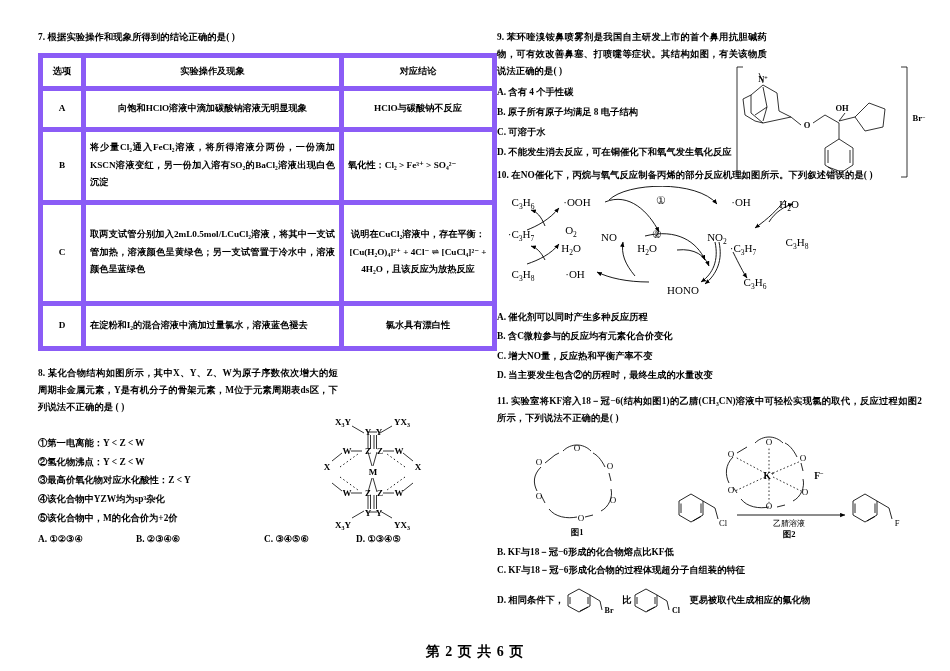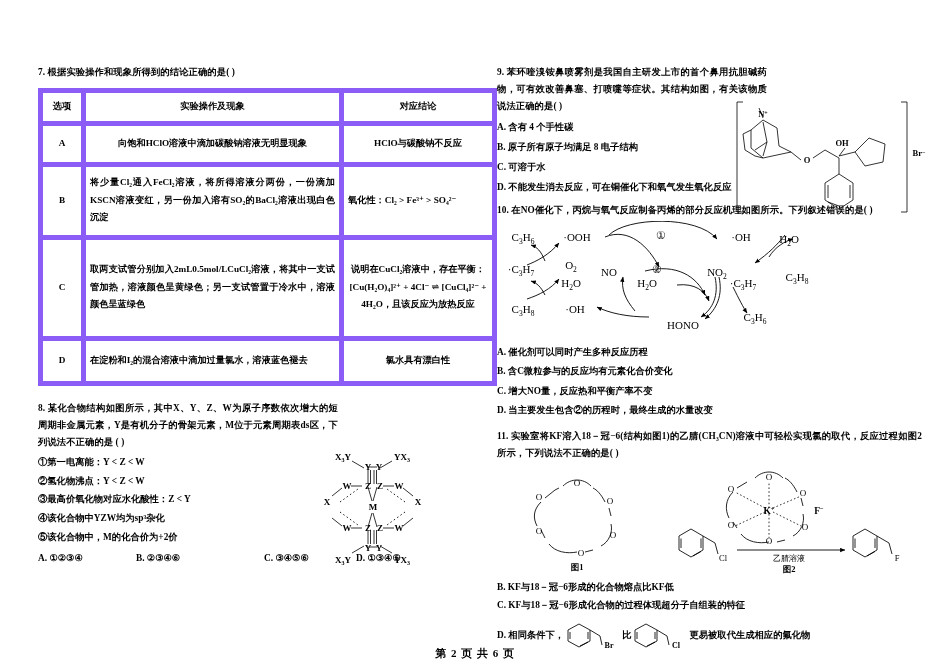--- a/index.html
+++ b/index.html
@@ -14,21 +14,21 @@
     color: #000;
     font-size: 9px;
     position: relative;
     overflow: hidden;
   }
   .page {
     position: relative;
     width: 950px;
     height: 671px;
     box-sizing: border-box;
-    padding: 64px 30px 0 38px;
+    padding: 29px 30px 0 38px;
   }
   .cols {
     display: flex;
     gap: 34px;
     align-items: flex-start;
   }
   .col {
     width: 425px;
     position: relative;
   }
@@ -110,21 +110,21 @@
   .fig10 { margin-top: 2px; width: 448px; height: 118px; }
 
   
   .fig11 { margin-top: 2px; width: 450px; height: 112px; }
 
   .footer {
     position: absolute;
     left: 0; right: 0;
     bottom: 10px;
     text-align: center;
-    font-size: 11px;
+    font-size: 14px;
     font-weight: bold;
     letter-spacing: 1px;
   }
   .inl { display:inline-block; vertical-align: middle; }
   .q9opts div { line-height: 2.15; }
   .q10opts { display:flex; flex-wrap: wrap; margin-top: 4px;}
   .q10opts > div { line-height: 2.1; }
   .q10opts .w1 { width: 232px; }
   .q10opts .w2 { width: 216px; }
   .blk { position: relative; }
@@ -165,21 +165,21 @@
         <td class="col-opt cellc">D</td>
         <td class="col-mid">在淀粉和I₂的混合溶液中滴加过量氯水，溶液蓝色褪去</td>
         <td class="col-res">氯水具有漂白性</td>
       </tr>
     </tbody>
         </table>
 
     <div class="blk" style="margin-top:14px;">
       <div class="qtext" style="width:300px">8. 某化合物结构如图所示，其中X、Y、Z、W为原子序数依次增大的短周期非金属元素，Y是有机分子的骨架元素，M位于元素周期表ds区，下列说法不正确的是 (    )</div>
 
-      <div class="clist" style="width:300px; margin-top:2px;">
+      <div class="clist" style="width:300px; margin-top:18px;">
         <div>①第一电离能：Y &lt; Z &lt; W</div>
         <div>②氢化物沸点：Y &lt; Z &lt; W</div>
         <div>③最高价氧化物对应水化酸性：Z &lt; Y</div>
         <div>④该化合物中YZW均为sp³杂化</div>
         <div>⑤该化合物中，M的化合价为+2价</div>
       </div>
 
       <div class="fig8">
         <svg viewBox="0 0 165 130" width="165" height="130">
           <g font-family="Liberation Serif, serif" font-size="9" font-weight="bold" text-anchor="middle">

